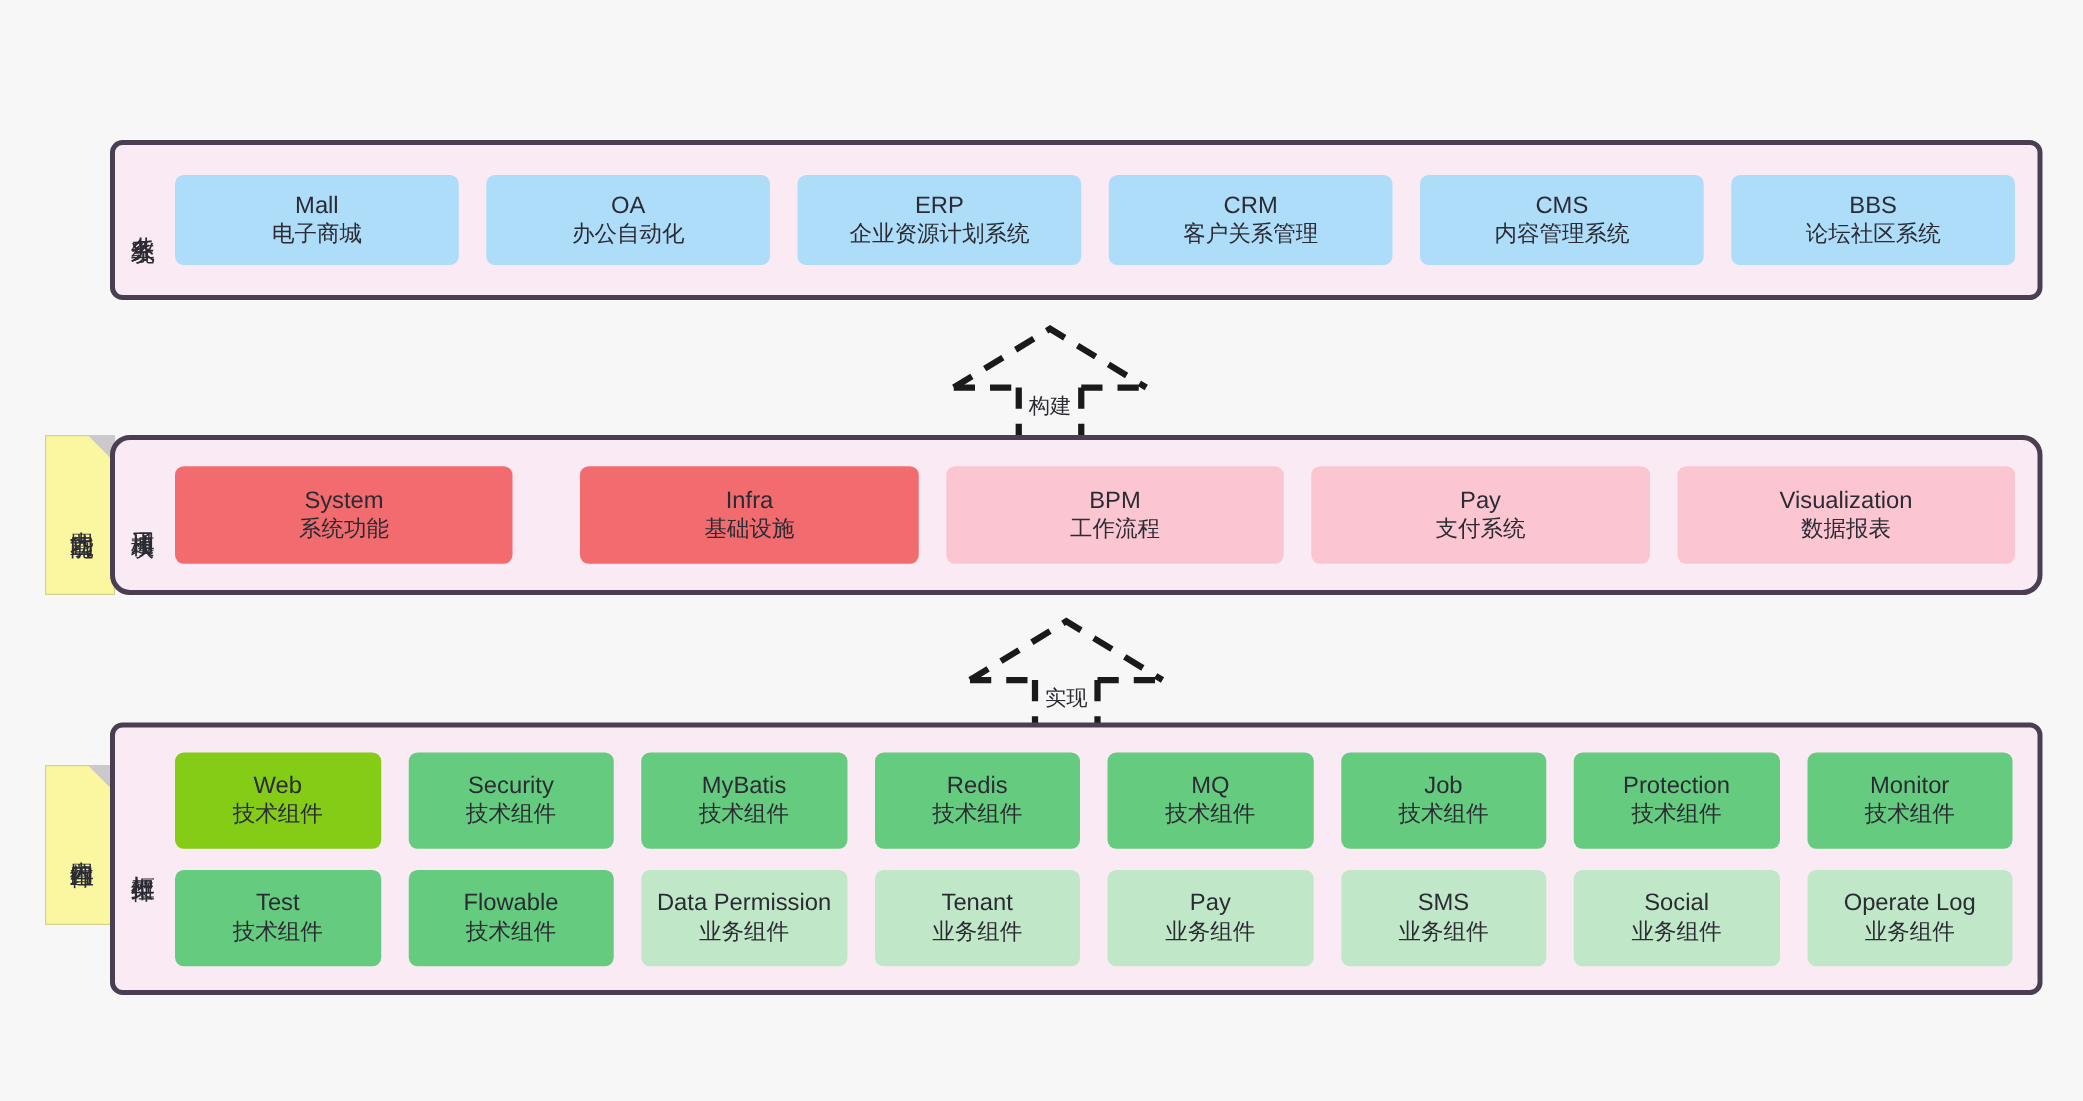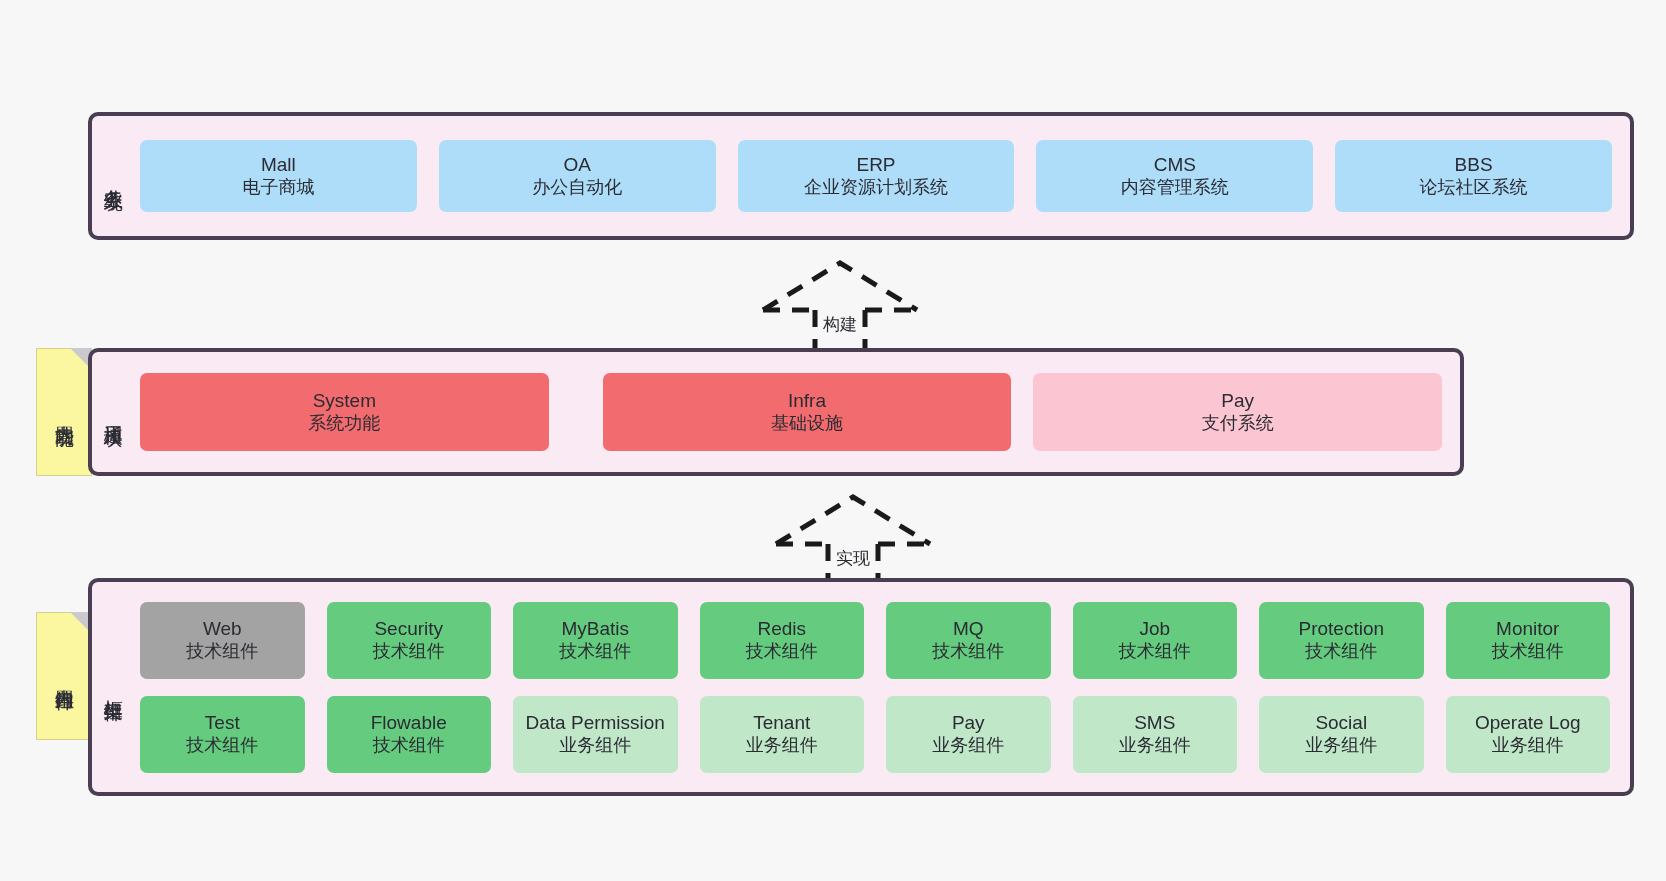--- a/index.html
+++ b/index.html
@@ -84,22 +84,23 @@
     top: 112px;
     width: 1546px;
     height: 128px;
   }
   #layer-business .row { height: 72px; }
 
   
   #layer-common {
     left: 88px;
     top: 348px;
-    width: 1376px;
+    width: 1546px;
     height: 128px;
+    border-radius: 16px;
   }
   #layer-common .row { height: 78px; }
 
   
   #layer-framework {
     left: 88px;
     top: 578px;
     width: 1546px;
     height: 218px;
   }
@@ -174,20 +175,24 @@
           <span class="t1">Mall</span>
           <span class="t2">电子商城</span>
         </div>
         <div class="cell" style="background: rgb(174, 221, 249);">
           <span class="t1">OA</span>
           <span class="t2">办公自动化</span>
         </div>
         <div class="cell" style="background: rgb(174, 221, 249);">
           <span class="t1">ERP</span>
           <span class="t2">企业资源计划系统</span>
+        </div>
+        <div class="cell" style="background: rgb(174, 221, 249);">
+          <span class="t1">CRM</span>
+          <span class="t2">客户关系管理</span>
         </div>
         <div class="cell" style="background: rgb(174, 221, 249);">
           <span class="t1">CMS</span>
           <span class="t2">内容管理系统</span>
         </div>
         <div class="cell" style="background: rgb(174, 221, 249);">
           <span class="t1">BBS</span>
           <span class="t2">论坛社区系统</span>
         </div>
       </div>
@@ -216,22 +221,30 @@
       <div class="row">
         <div class="cell" style="background: rgb(242, 107, 110);">
           <span class="t1">System</span>
           <span class="t2">系统功能</span>
         </div>
         <div class="cell" style="background: rgb(242, 107, 110); margin-left: 32px;">
           <span class="t1">Infra</span>
           <span class="t2">基础设施</span>
         </div>
         <div class="cell" style="background: rgb(251, 198, 210);">
+          <span class="t1">BPM</span>
+          <span class="t2">工作流程</span>
+        </div>
+        <div class="cell" style="background: rgb(251, 198, 210);">
           <span class="t1">Pay</span>
           <span class="t2">支付系统</span>
+        </div>
+        <div class="cell" style="background: rgb(251, 198, 210);">
+          <span class="t1">Visualization</span>
+          <span class="t2">数据报表</span>
         </div>
       </div>
     </div>
   </div>
 
   <div class="arrow" id="arrow-realize">
     <svg width="170" height="96" viewBox="0 0 170 96">
       <path d="M8 52 L85 5 L162 52" fill="none" stroke="#1a1a1a" stroke-width="5" stroke-dasharray="17 12"></path>
       <path d="M8 52 L60 52" fill="none" stroke="#1a1a1a" stroke-width="5" stroke-dasharray="17 12"></path>
       <path d="M110 52 L162 52" fill="none" stroke="#1a1a1a" stroke-width="5" stroke-dasharray="17 12"></path>
@@ -243,21 +256,21 @@
   </div>
 
   <div class="sticky" id="sticky-framework" style="background: rgb(251, 247, 160);">
     <span>内置组件</span>
   </div>
 
   <div class="layer" id="layer-framework" style="background: rgb(250, 234, 244); border-color: rgb(74, 63, 82);">
     <div class="layer-title">框架组件</div>
     <div class="layer-body">
       <div class="row">
-        <div class="cell" style="background: #a3a3a3;">
+        <div class="cell" style="background: #84cc16;">
           <span class="t1">Web</span>
           <span class="t2">技术组件</span>
         </div>
         <div class="cell" style="background: rgb(101, 204, 127);">
           <span class="t1">Security</span>
           <span class="t2">技术组件</span>
         </div>
         <div class="cell" style="background: rgb(101, 204, 127);">
           <span class="t1">MyBatis</span>
           <span class="t2">技术组件</span>

